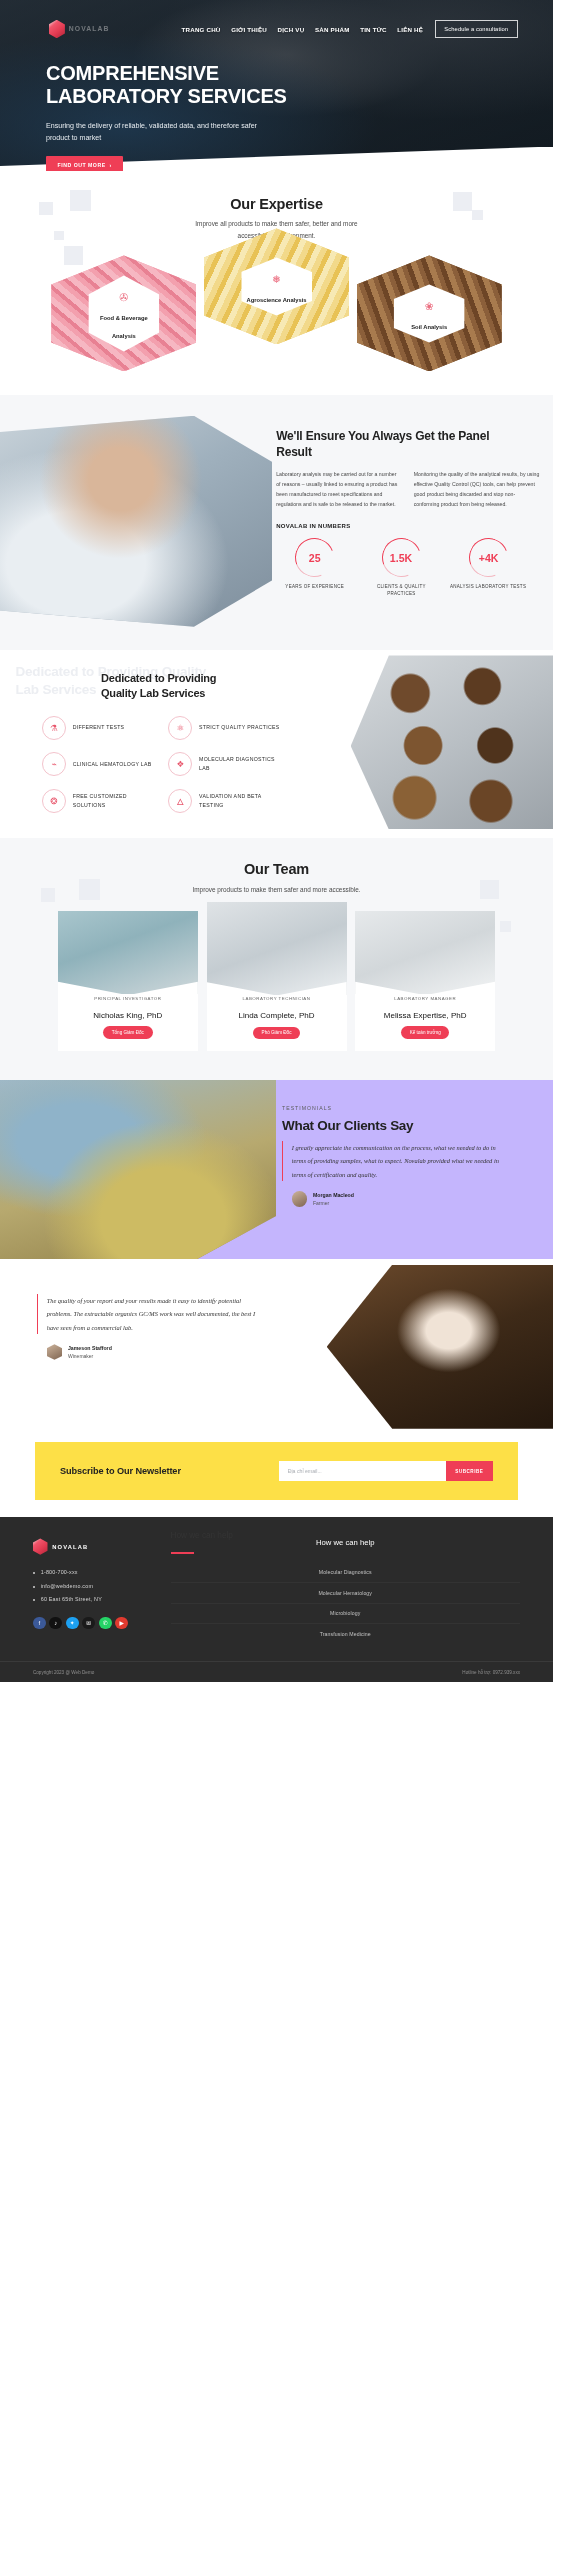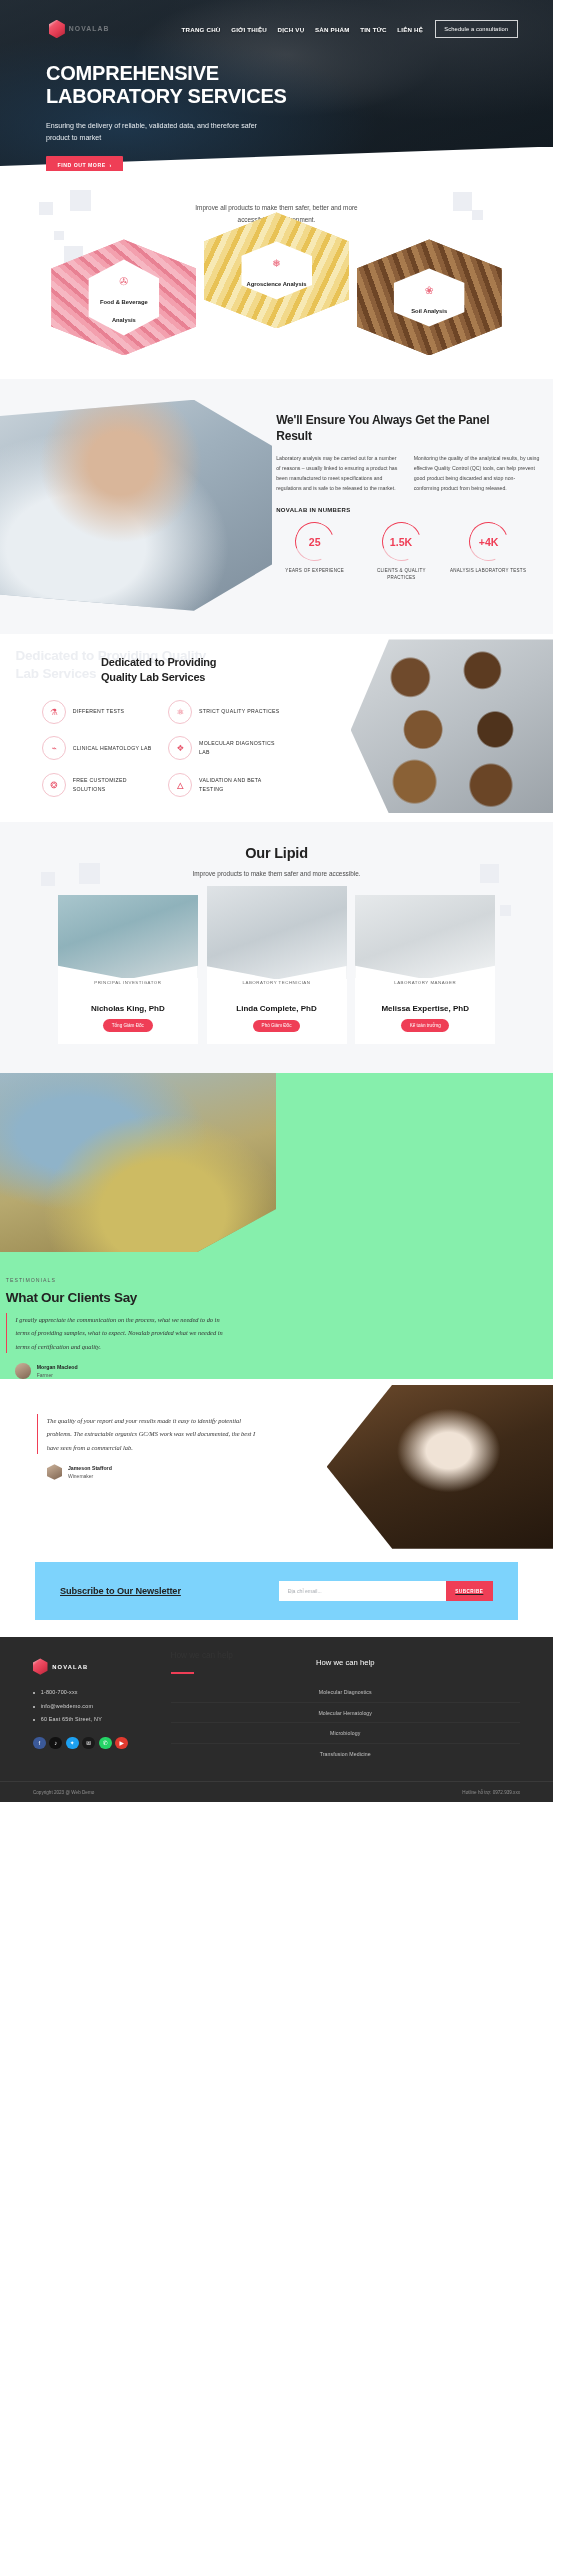--- a/index.html
+++ b/index.html
@@ -217,30 +217,30 @@
   .m1 { background: linear-gradient(160deg,#a9c6cd 0%,#8fb2bb 40%,#cfd8db 100%); }
   .m2 { background: linear-gradient(160deg,#dfe3e6 0%,#c4ccd1 50%,#eceff1 100%); }
   .m3 { background: linear-gradient(160deg,#e6e9eb 0%,#d2d7da 50%,#f1f3f4 100%); }
   .m-photo::after {
     content: ""; position: absolute; left: 0; right: 0; bottom: -1px; height: 21px;
     background: #fff;
     clip-path: polygon(0 100%, 0 36%, 50% 100%, 100% 36%, 100% 100%);
   }
   .m-body { padding: 1.9px 5.8px 11.6px; text-align: center; }
   .m-role { font-size: 4.4px; letter-spacing: 0.5px; color: #666; }
-  .m-name { font-size: 8px; font-weight: bold; margin-top: 19px; color: #141414; }
+  .m-name { font-size: 8px; font-weight: normal; margin-top: 10px; color: #141414; }
   .m-tag {
     display: inline-block; margin-top: 5.8px; background: #ef3e56; color: #fff;
     font-size: 4.6px; padding: 3.9px 8.7px; border-radius: 8.7px;
   }
   .member.mid { margin-top: -9.7px; }
   .member.mid .m-photo { height: 93px; }
 
   
-  .sec-t1 { display: flex; background: #86efac; overflow: hidden; flex-direction: column; }
+  .sec-t1 { display: flex; background: #c4b5fd; overflow: hidden; }
   .t1-img {
     width: 282px; height: 179px; flex: none; margin-left: -5.8px;
     background:
       radial-gradient(ellipse at 60% 78%, #cdbb63 0 26%, rgba(205,187,99,0) 50%),
       radial-gradient(ellipse at 30% 34%, #8fb3c9 0 22%, rgba(143,179,201,0) 46%),
       linear-gradient(165deg,#9fb9c8 0%,#b7a96f 52%,#8d7c45 100%);
     clip-path: polygon(0 0, 100% 0, 100% 76%, 72% 100%, 0 100%);
   }
   .t1-txt { padding: 25px 15.5px 0 5.8px; flex: 1; }
   .t-eyebrow { font-size: 5.2px; letter-spacing: 1px; color: #5b5b5b; }
@@ -266,22 +266,22 @@
     width: 234px; height: 164px; flex: none; margin-right: -7.7px;
     background:
       radial-gradient(ellipse at 52% 40%, #f0e3d6 0 13%, rgba(240,227,214,0) 30%),
       linear-gradient(160deg,#6c4a2c 0%,#3e2a18 48%,#23170d 100%);
     clip-path: polygon(28% 0, 100% 0, 100% 100%, 28% 100%, 0 50%);
   }
 
   
   .sec-news { background: #fff; padding: 13.5px 0 17.4px; }
   .news-box {
-    margin: 0 35px; background: #7dd3fc; padding: 19.3px 25px;
-    display: flex; align-items: center; text-decoration: underline;
+    margin: 0 35px; background: #fde047; padding: 19.3px 25px;
+    display: flex; align-items: center;
   }
   .news-title { font-size: 9.2px; font-weight: bold; letter-spacing: -0.1px; }
   .news-form { margin-left: auto; display: flex; width: 214px; }
   .news-form input {
     flex: 1; border: none; background: #fff; padding: 0 8.7px;
     height: 19.3px; font-size: 5.2px; color: #333;
     font-family: "Liberation Sans", sans-serif;
   }
   .news-form input::placeholder { color: #a9adb3; }
   .news-form button {
@@ -389,20 +389,21 @@
   </div>
 
   <div class="sec-expertise">
     <div class="deco" style="left:39px;top:31px;width:13.5px;height:13.5px"></div>
     <div class="deco" style="left:70px;top:19.3px;width:21px;height:21px"></div>
     <div class="deco" style="left:54px;top:60px;width:9.7px;height:9.7px"></div>
     <div class="deco" style="left:64px;top:75px;width:19.3px;height:19.3px"></div>
     <div class="deco" style="right:81px;top:21px;width:19.3px;height:19.3px"></div>
     <div class="deco" style="right:70px;top:39px;width:10.6px;height:10.6px"></div>
 
+    <div class="sec-title">Our Expertise</div>
     <div class="sec-sub">Improve all products to make them safer, better and more accessible for environment.</div>
 
     <div class="hexrow">
       <div class="hexcard">
         <div class="hexshape hx1"></div>
         <div class="hex-label">
           <span class="hl-ico">✇</span>
           <span class="hl-txt">Food &amp; Beverage Analysis</span>
         </div>
       </div>
@@ -487,21 +488,21 @@
     </div>
   </div>
 
   <div class="sec-team">
     <div class="deco" style="left:41px;top:50px;width:13.5px;height:13.5px"></div>
     <div class="deco" style="left:79px;top:41px;width:21px;height:21px"></div>
     <div class="deco" style="left:68px;top:87px;width:17.4px;height:17.4px"></div>
     <div class="deco" style="right:54px;top:42px;width:19.3px;height:19.3px"></div>
     <div class="deco" style="right:42px;top:83px;width:10.6px;height:10.6px"></div>
 
-    <div class="sec-title">Our Lipid</div>
+    <div class="sec-title">Our Team</div>
     <div class="sec-sub">Improve products to make them safer and more accessible.</div>
 
     <div class="team-row">
       <div class="member">
         <div class="m-photo m1"></div>
         <div class="m-body">
           <div class="m-role">PRINCIPAL INVESTIGATOR</div>
           <div class="m-name">Nicholas King, PhD</div>
           <div class="m-tag">Tổng Giám Đốc</div>
         </div>

